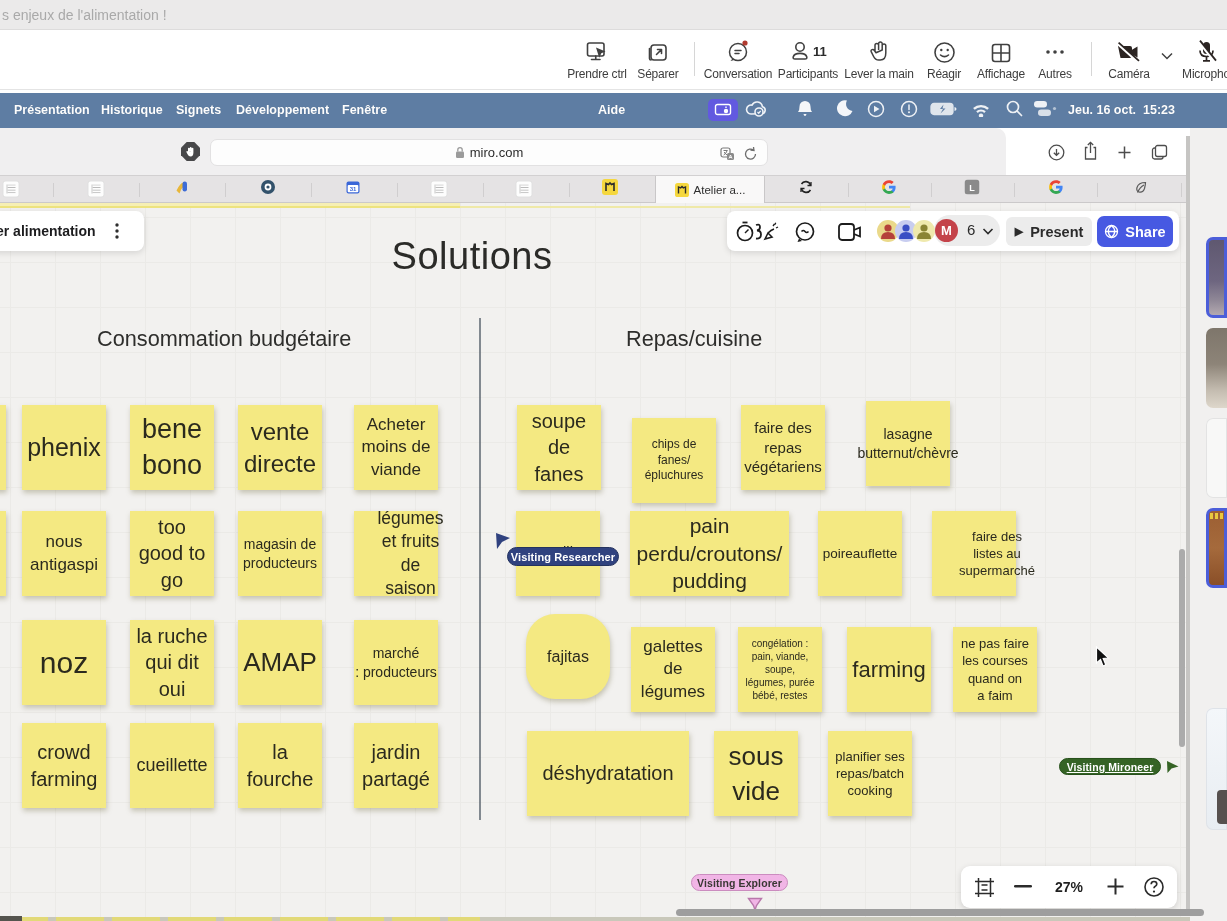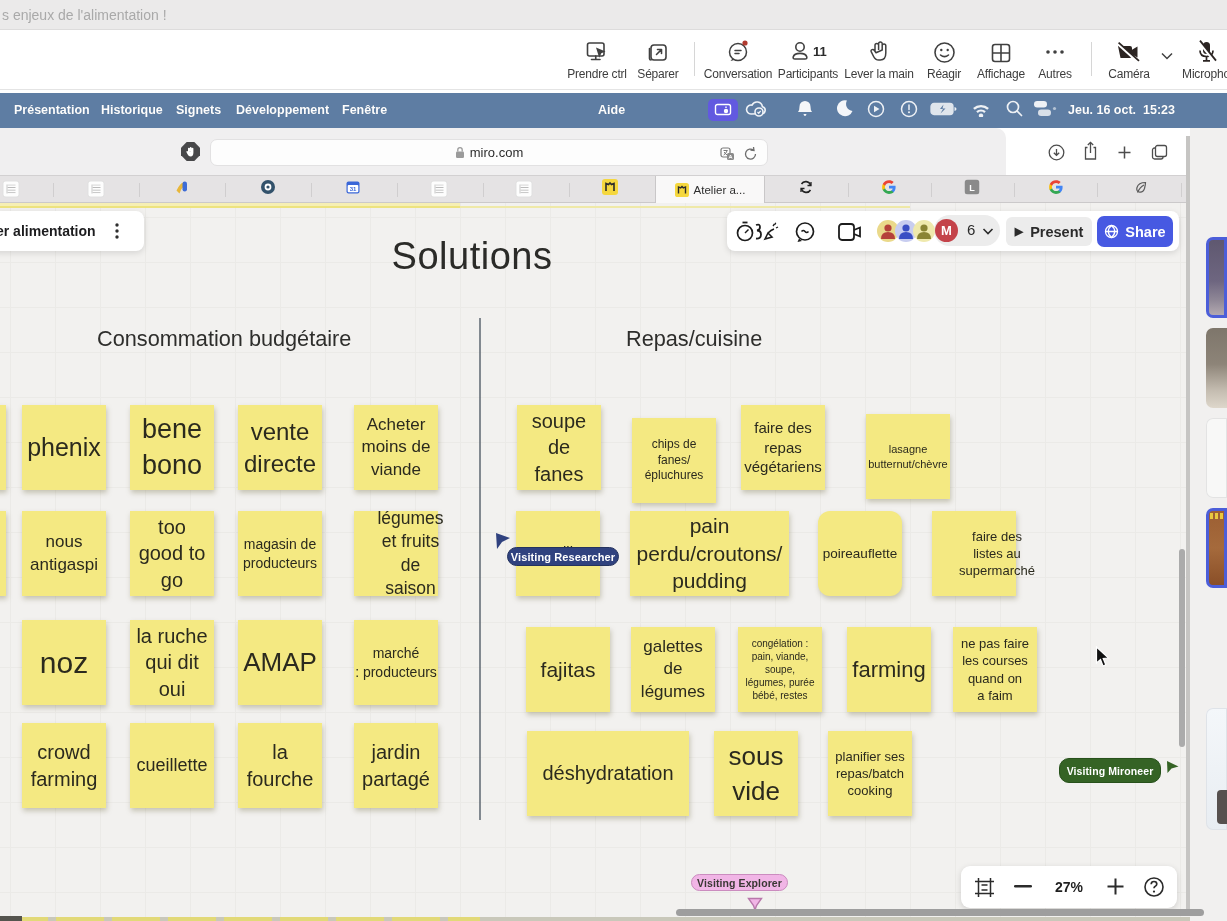--- a/index.html
+++ b/index.html
@@ -388,41 +388,41 @@
   <div class="note" style="left:238px; top:620px; font-size:26px;">AMAP</div>
   <div class="note" style="left:354px; top:620px; font-size:14px;">marché<br>:&nbsp;producteurs</div>
   <div class="note" style="left:22px; top:723px; font-size:20px;">crowd farming</div>
   <div class="note" style="left:130px; top:723px; font-size:18px;">cueillette</div>
   <div class="note" style="left:238px; top:723px; font-size:20px;">la fourche</div>
   <div class="note" style="left:354px; top:723px; font-size:20px;">jardin partagé</div>
 
   <div class="note" style="left:517px; top:405px; font-size:20px;">soupe<br>de<br>fanes</div>
   <div class="note" style="left:632px; top:418px; font-size:12px;">chips de<br>fanes/épluchures</div>
   <div class="note" style="left:741px; top:405px; font-size:15px;">faire des repas végétariens</div>
-  <div class="note" style="left:866px; top:414px; font-size:11px;">lasagne butternut/chèvre</div>
+  <div class="note" style="left:866px; top:401px; font-size:14px;">lasagne butternut/chèvre</div>
   <div class="note" style="left:516px; top:511px; font-size:15px; padding-bottom:6px;">travailler</div>
   <div class="note" style="left:630px; top:511px; width:159px; font-size:21px;">pain perdu/croutons/ pudding</div>
-  <div class="note" style="left:818px; top:511px; font-size:13.5px;border-radius:12px;">poireauflette</div>
+  <div class="note" style="left:818px; top:511px; font-size:13.5px;">poireauflette</div>
   <div class="note" style="left:932px; top:511px; font-size:13px;padding-left:48px;">faire des listes au supermarché</div>
-  <div class="note" style="left:526px; top:627px; font-size:21px;">fajitas</div>
+  <div class="note" style="left:526px; top:614px; font-size:16px;border-radius:29px;">fajitas</div>
   <div class="note" style="left:631px; top:627px; font-size:17px;">galettes de légumes</div>
   <div class="note" style="left:738px; top:627px; font-size:10px;">congélation :<br>pain, viande,<br>soupe,<br>légumes, purée<br>bébé, restes</div>
   <div class="note" style="left:847px; top:627px; font-size:22px;">farming</div>
   <div class="note" style="left:953px; top:627px; font-size:13px;">ne pas faire<br>les courses<br>quand on<br>a faim</div>
   <div class="note" style="left:527px; top:731px; width:162px; font-size:20px;">déshydratation</div>
   <div class="note" style="left:714px; top:731px; font-size:26px;">sous vide</div>
   <div class="note" style="left:828px; top:731px; font-size:13px;">planifier ses repas/batch cooking</div>
 </div>
 
 <svg class="abs" style="left:494px; top:531px;" width="18" height="20" viewBox="0 0 18 20">
     <path d="M2 2 L16 7 L8 11 L3 18 Z" fill="#30427f"></path>
   </svg>
 <div class="pill" style="left:507px; top:547px; width:112px; height:19px; background:#30427f; border:1px solid #25335f; color:#fff;">Visiting Researcher</div>
 
-<div class="pill" style="left:1059px; top:758px; width:102px; height:25px; background:#356325; border:1px solid #27511b; color:#fff; font-size:10.5px;">Visiting Mironeer</div>
+<div class="pill" style="left:1059px; top:758px; width:102px; height:17px; background:#356325; border:1px solid #27511b; color:#fff; font-size:10.5px;text-decoration:underline;">Visiting Mironeer</div>
 <svg class="abs" style="left:1166px; top:760px;" width="13" height="14" viewBox="0 0 13 14">
     <path d="M1 1 L12.5 6.5 L5.5 8.5 L1.5 13 Z" fill="#356325"></path>
   </svg>
 
 <div class="pill" style="left:691px; top:874px; width:97px; height:17px; background:#f1b5e6; border:1px solid #cb8cbf; color:#3a3734; font-size:10.5px;">Visiting Explorer</div>
 <svg class="abs" style="left:747px; top:897px;" width="16" height="15" viewBox="0 0 16 15">
     <path d="M1.5 1.5 L14.5 1.5 L9.5 8.5 L8 13 L6.5 8.5 Z" fill="#f1b5e6" stroke="#b877ab" stroke-width="1.4"></path>
   </svg>
 
 <svg class="abs" style="left:1095px; top:646px;" width="16" height="22" viewBox="0 0 16 22">

